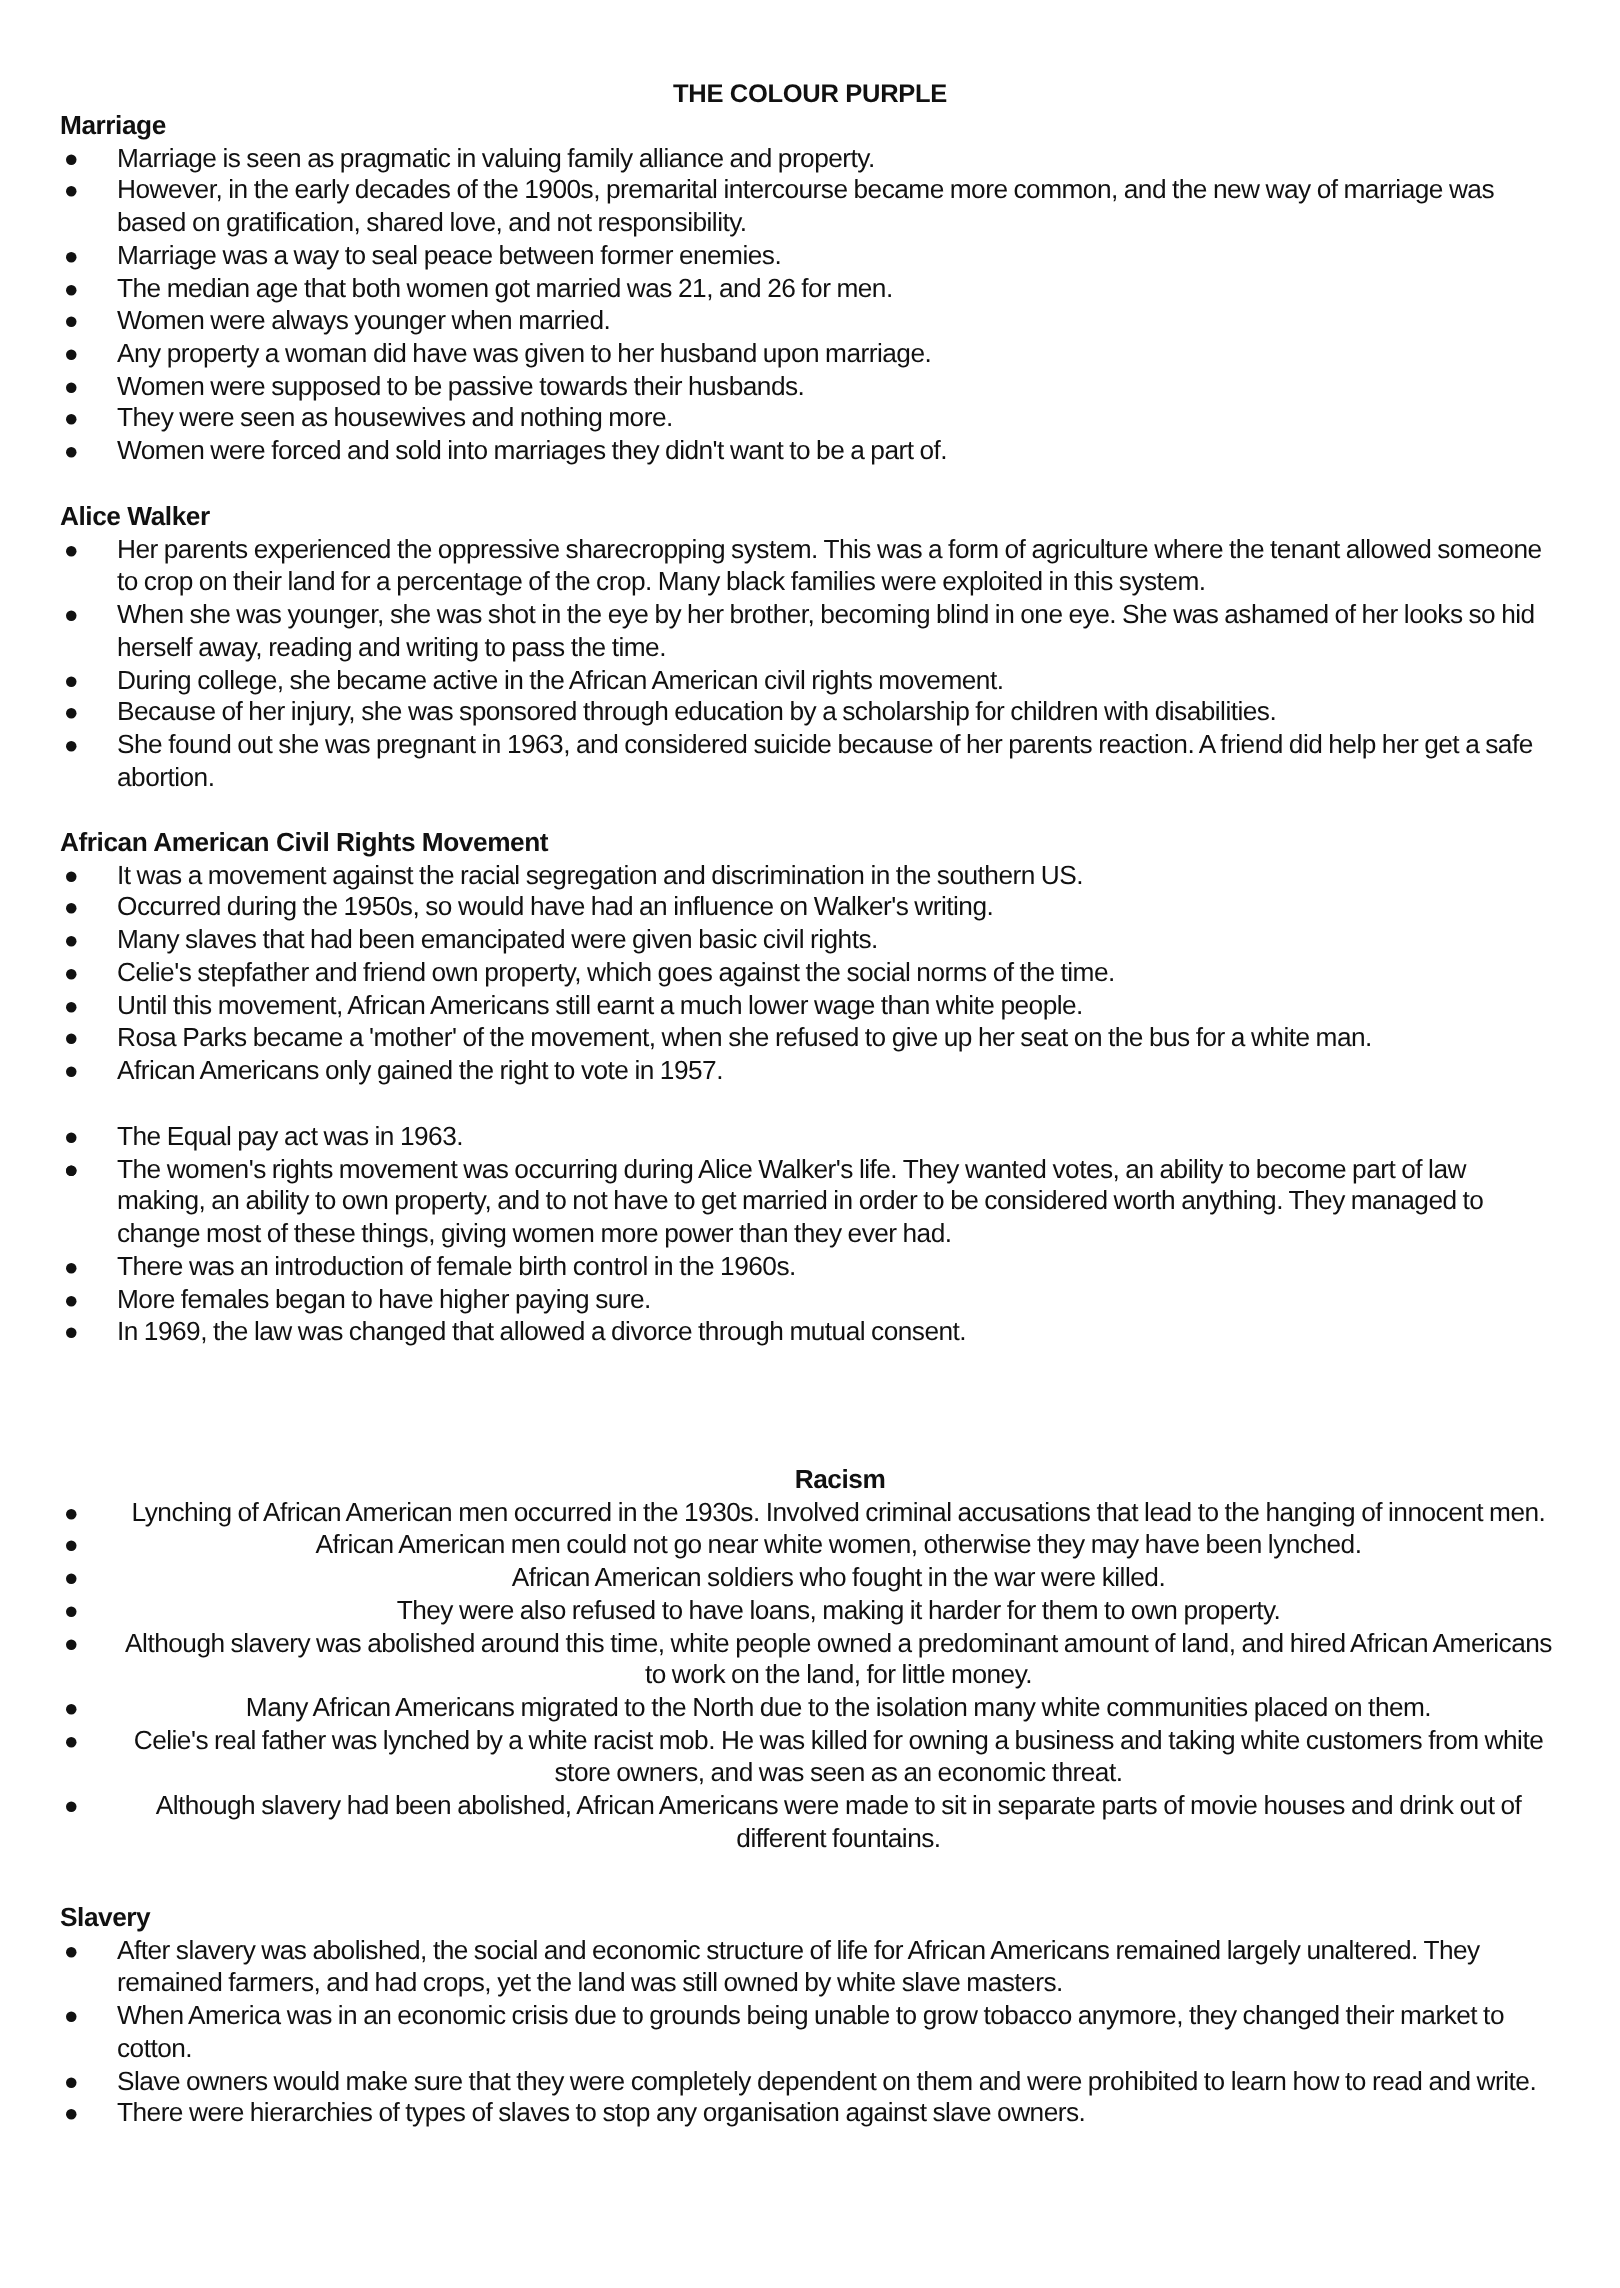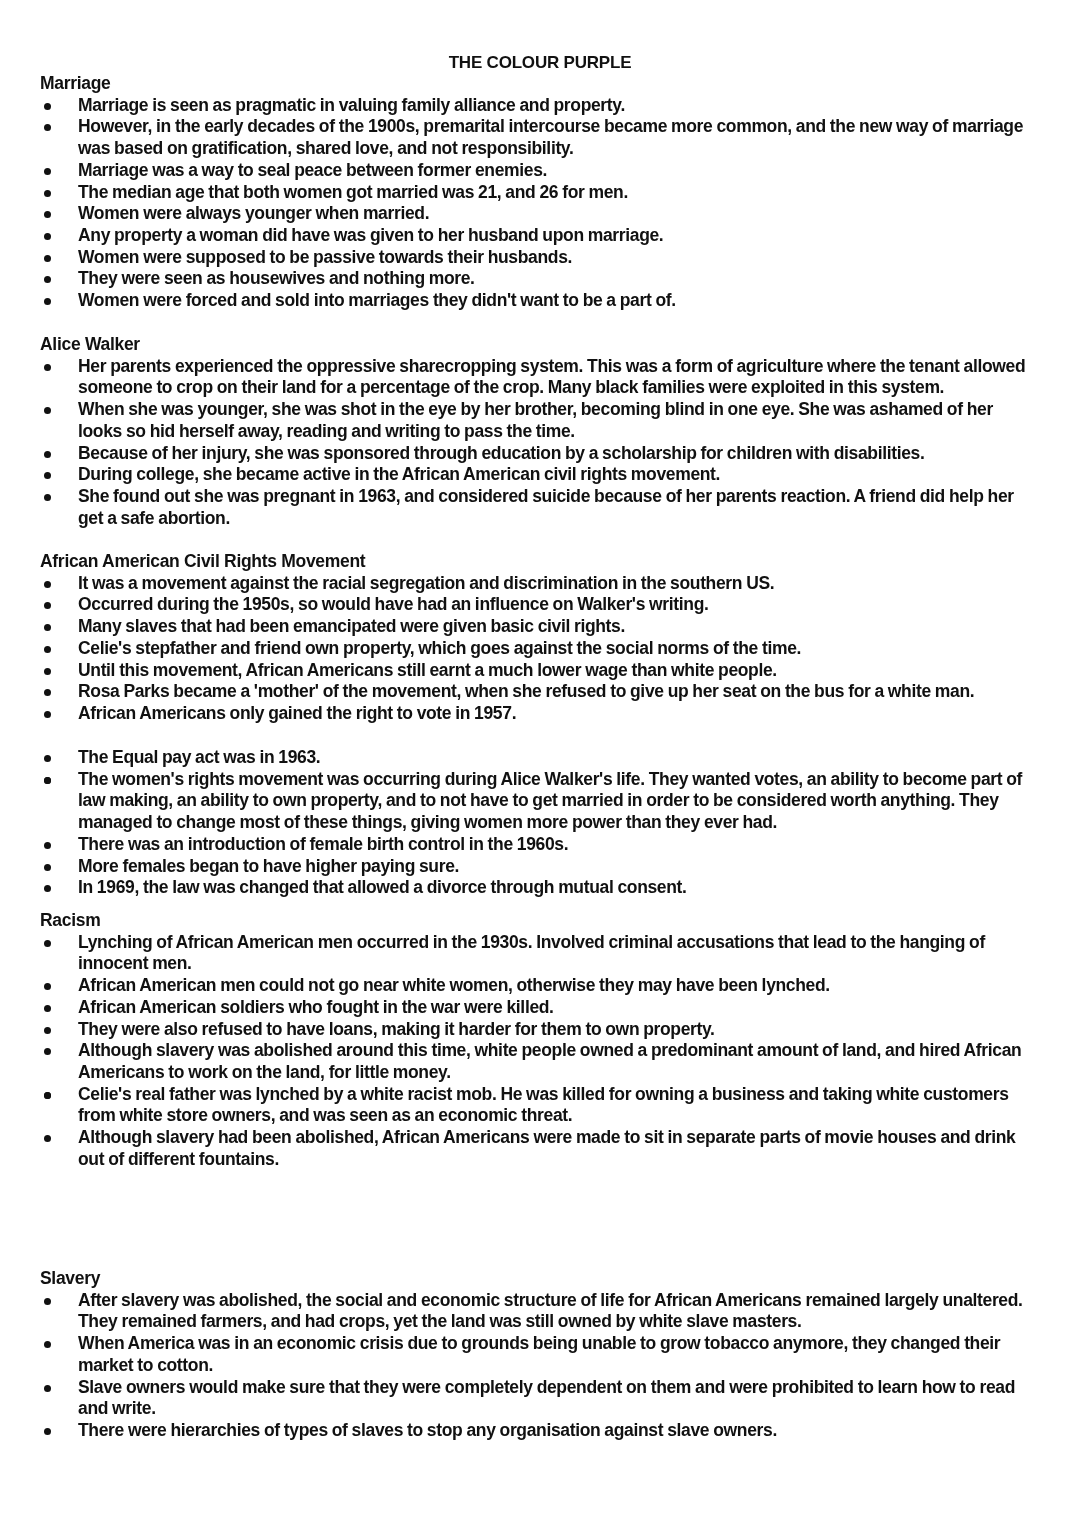--- a/index.html
+++ b/index.html
@@ -52,21 +52,20 @@
       padding: 0;
     }
     ul.bullets li {
       position: relative;
       padding-left: 78px;
       padding-right: 40px;
       font-size: 17.5px;
       line-height: 21.7px;
       letter-spacing: -0.35px;
       word-spacing: -0.5px;
-      font-weight: bold;
     }
     ul.bullets li .bullet {
       position: absolute;
       left: 44px;
       top: 8px;
       width: 7px;
       height: 7px;
       border-radius: 50%;
       background: #111111;
     }
@@ -91,22 +90,22 @@
       <li><span class="bullet"></span><span>They were seen as housewives and nothing more.</span></li>
       <li><span class="bullet"></span><span>Women were forced and sold into marriages they didn't want to be a part of.</span></li>
     </ul>
   </div>
 
   <div class="section" style="top:334px;">
     <h2 class="section-heading">Alice Walker</h2>
     <ul class="bullets">
       <li><span class="bullet"></span><span>Her parents experienced the oppressive sharecropping system. This was a form of agriculture where the tenant allowed someone to crop on their land for a percentage of the crop. Many black families were exploited in this system.</span></li>
       <li><span class="bullet"></span><span>When she was younger, she was shot in the eye by her brother, becoming blind in one eye. She was ashamed of her looks so hid herself away, reading and writing to pass the time.</span></li>
+      <li><span class="bullet"></span><span>During college, she became active in the African American civil rights movement.</span></li>
       <li><span class="bullet"></span><span>Because of her injury, she was sponsored through education by a scholarship for children with disabilities.</span></li>
-      <li><span class="bullet"></span><span>During college, she became active in the African American civil rights movement.</span></li>
       <li><span class="bullet"></span><span>She found out she was pregnant in 1963, and considered suicide because of her parents reaction. A friend did help her get a safe abortion.</span></li>
     </ul>
   </div>
 
   <div class="section" style="top:551px;">
     <h2 class="section-heading">African American Civil Rights Movement</h2>
     <ul class="bullets">
       <li><span class="bullet"></span><span>It was a movement against the racial segregation and discrimination in the southern US.</span></li>
       <li><span class="bullet"></span><span>Occurred during the 1950s, so would have had an influence on Walker's writing.</span></li>
       <li><span class="bullet"></span><span>Many slaves that had been emancipated were given basic civil rights.</span></li>
@@ -121,29 +120,29 @@
     <ul class="bullets">
       <li><span class="bullet"></span><span>The Equal pay act was in 1963.</span></li>
       <li><span class="bullet"></span></li>
       <li><span class="bullet"></span><span>The women's rights movement was occurring during Alice Walker's life. They wanted votes, an ability to become part of law making, an ability to own property, and to not have to get married in order to be considered worth anything. They managed to change most of these things, giving women more power than they ever had.</span></li>
       <li><span class="bullet"></span><span>There was an introduction of female birth control in the 1960s.</span></li>
       <li><span class="bullet"></span><span>More females began to have higher paying sure.</span></li>
       <li><span class="bullet"></span><span>In 1969, the law was changed that allowed a divorce through mutual consent.</span></li>
     </ul>
   </div>
 
-  <div class="section" style="top:910px;">
+  <div class="section" style="top:976px;text-align:center;">
     <h2 class="section-heading">Racism</h2>
     <ul class="bullets">
       <li><span class="bullet"></span><span>Lynching of African American men occurred in the 1930s. Involved criminal accusations that lead to the hanging of innocent men.</span></li>
       <li><span class="bullet"></span><span>African American men could not go near white women, otherwise they may have been lynched.</span></li>
       <li><span class="bullet"></span><span>African American soldiers who fought in the war were killed.</span></li>
       <li><span class="bullet"></span><span>They were also refused to have loans, making it harder for them to own property.</span></li>
       <li><span class="bullet"></span><span>Although slavery was abolished around this time, white people owned a predominant amount of land, and hired African Americans to work on the land, for little money.</span></li>
-      <li><span class="bullet"></span></li>
+      <li><span class="bullet"></span><span>Many African Americans migrated to the North due to the isolation many white communities placed on them.</span></li>
       <li><span class="bullet"></span><span>Celie's real father was lynched by a white racist mob. He was killed for owning a business and taking white customers from white store owners, and was seen as an economic threat.</span></li>
       <li><span class="bullet"></span><span>Although slavery had been abolished, African Americans were made to sit in separate parts of movie houses and drink out of different fountains.</span></li>
     </ul>
   </div>
 
   <div class="section" style="top:1268px;">
     <h2 class="section-heading">Slavery</h2>
     <ul class="bullets">
       <li><span class="bullet"></span><span>After slavery was abolished, the social and economic structure of life for African Americans remained largely unaltered. They remained farmers, and had crops, yet the land was still owned by white slave masters.</span></li>
       <li><span class="bullet"></span><span>When America was in an economic crisis due to grounds being unable to grow tobacco anymore, they changed their market to cotton.</span></li>

